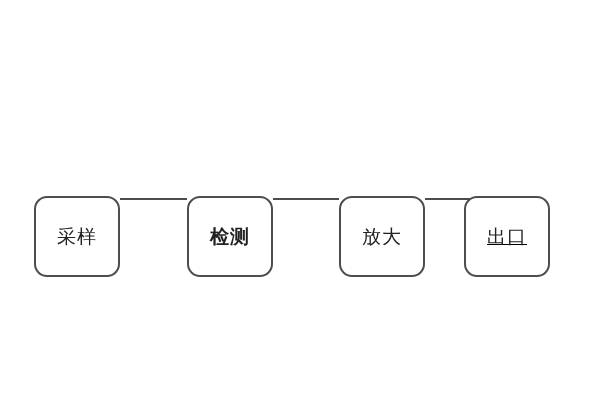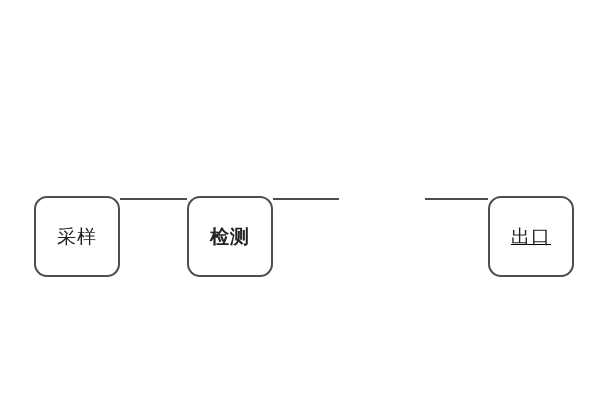--- a/index.html
+++ b/index.html
@@ -41,21 +41,21 @@
   }
   .connector {
     position: absolute;
     top: 198px;
     height: 2px;
     background: var(--connector);
   }
   .n1 { left: 34px; }
   .n2 { left: 187px; font-weight: bold; }
   .n3 { left: 339px; }
-  .n4 { left: 488px; text-decoration: underline; }
+  .n4 { left: 464px; text-decoration: underline; }
   .c1 { left: 120px; width: 67px; }
   .c2 { left: 273px; width: 66px; }
   .c3 { left: 425px; width: 63px; }
 </style>
 </head>
 <body>
 
 <div class="canvas">
 
   <div class="node n1">
@@ -63,20 +63,23 @@
   </div>
 
   <div class="connector c1"></div>
 
   <div class="node n2">
     <span class="node-label">检测</span>
   </div>
 
   <div class="connector c2"></div>
 
+  <div class="node n3">
+    <span class="node-label">放大</span>
+  </div>
 
   <div class="connector c3"></div>
 
   <div class="node n4">
     <span class="node-label">出口</span>
   </div>
 
 </div>
 
 </body></html>

